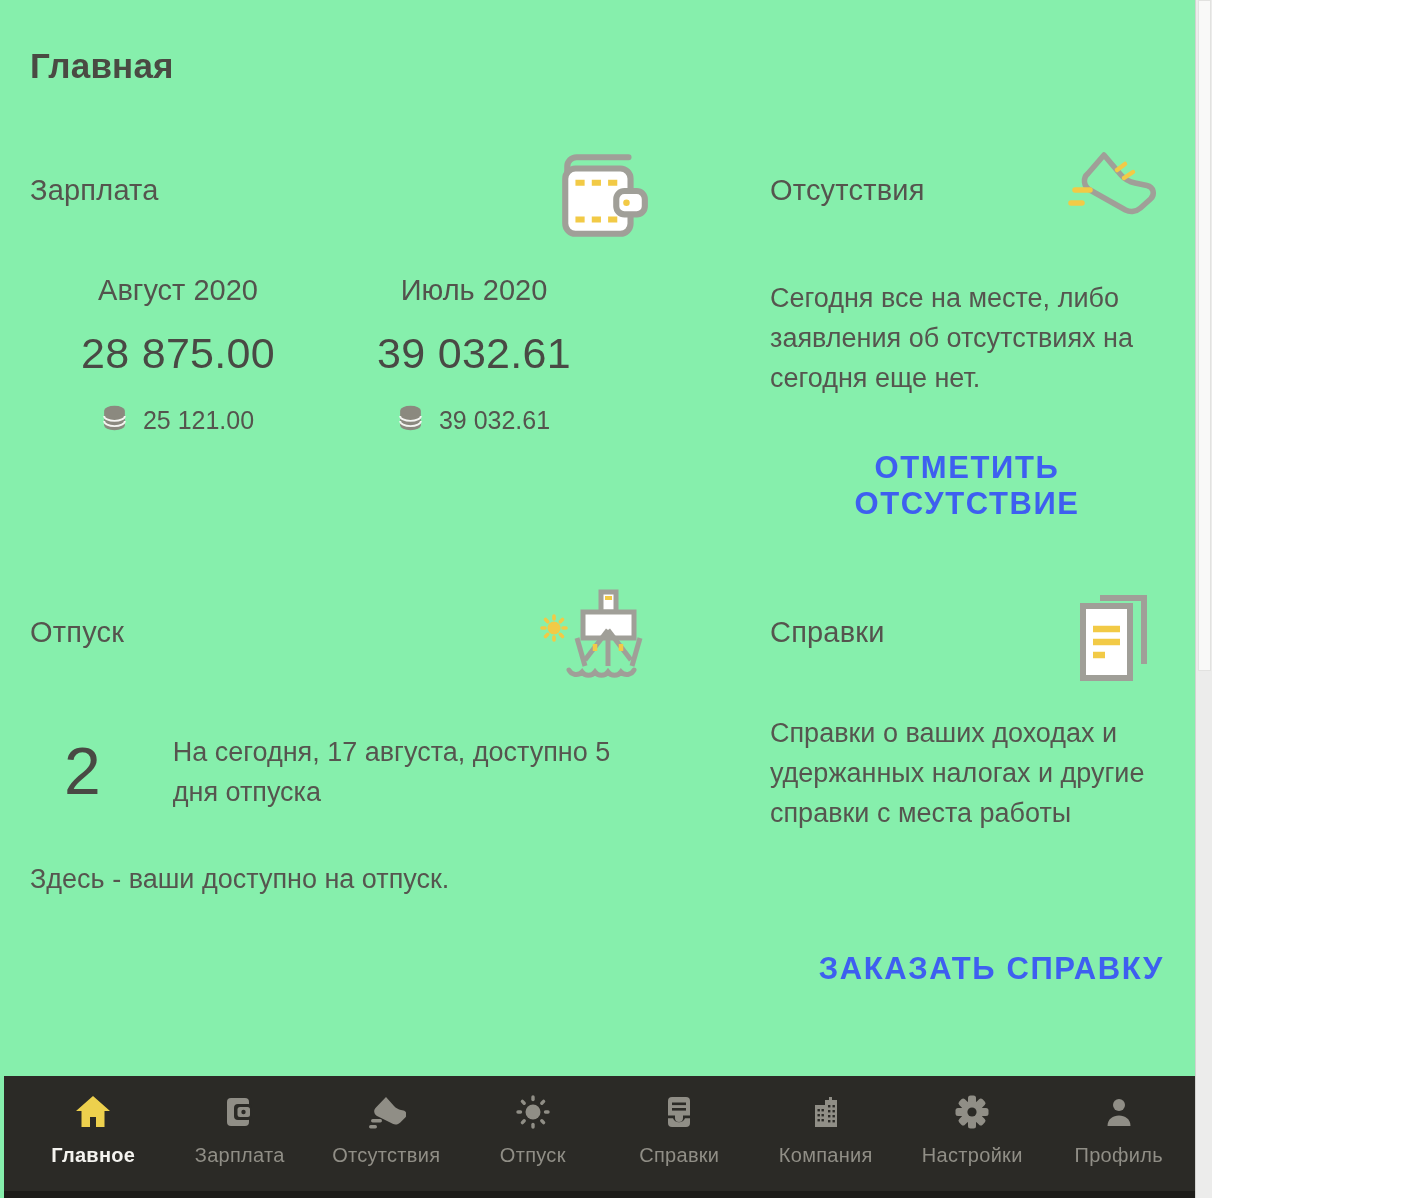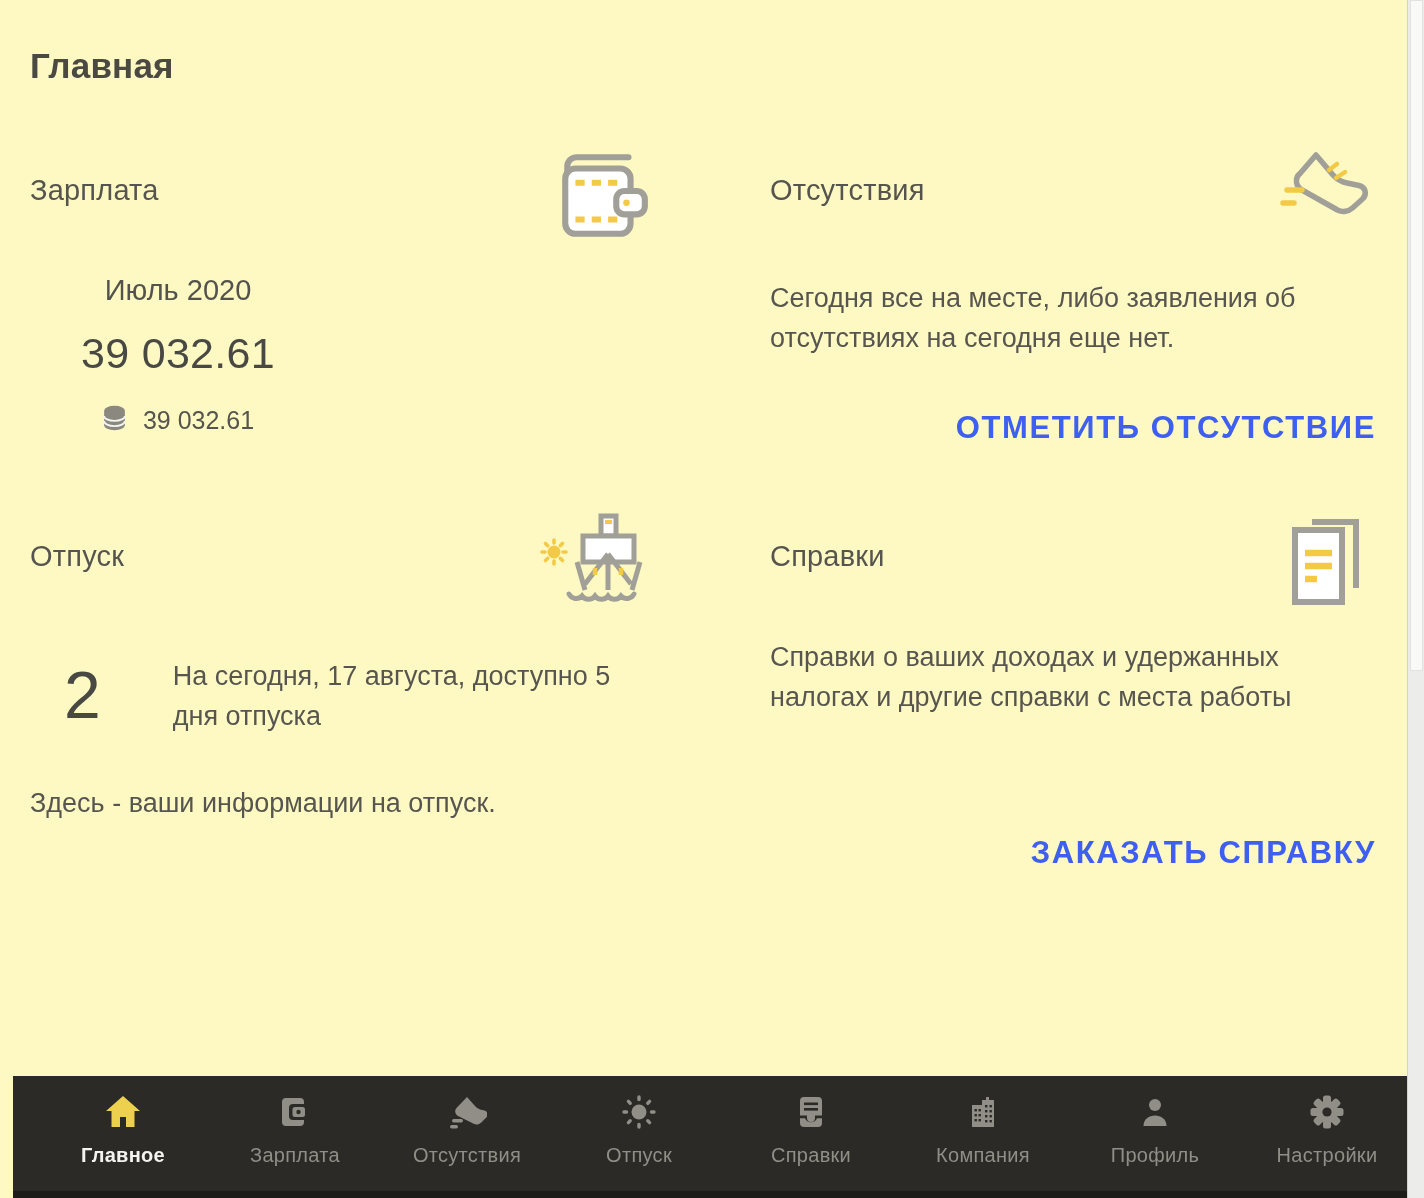--- a/index.html
+++ b/index.html
@@ -9,21 +9,21 @@
     --ink-number:#494944;
     --icon-gray:#a09f98;
     --accent-yellow:#f2ca46;
     --accent-blue:#3e5ff0;
     --nav-bg:#2b2a26;
     --nav-inactive:#908e86;
     --nav-active-label:#f4f3ef;
   }
   *{box-sizing:border-box;margin:0;padding:0}
   html,body{width:1424px;height:1198px;background:#fff;font-family:"Liberation Sans",sans-serif;}
-  .page{position:relative;width:1424px;height:1198px;background:#fef9c3;overflow:hidden;}
+  .page{position:relative;width:1212px;height:1198px;background:#86efac;overflow:hidden;}
 
   
   .scrollbar{position:absolute;top:0;right:0;width:17px;height:100%;background:#ececeb;border-left:1px solid #d2d2d0;z-index:30;}
   .scroll-thumb{position:absolute;top:0;left:2px;width:13px;height:56%;background:#f9f9f8;border:1px solid #e2e2e0;}
 
   .content{padding:28px 48px 0 30px;}
   h1.page-title{font-size:35px;font-weight:700;color:var(--ink-heading);margin:18px 0 58px 0;letter-spacing:.2px;}
 
   .grid{display:grid;grid-template-columns:622px 1fr;column-gap:118px;row-gap:64px;}
 
@@ -52,22 +52,22 @@
   .vacation .action-row{margin-top:32px;padding-right:34px;}
   .certificates .action-row{margin-top:118px;}
 
   
   .vacation-row{display:flex;align-items:flex-start;gap:72px;margin-top:44px;padding-left:34px;}
   .vacation-days{font-size:66px;color:var(--ink-number);line-height:1.0;margin-top:6px;}
   .vacation-desc{font-size:27px;line-height:40px;color:var(--ink-body);max-width:480px;}
   .vacation-note{font-size:27px;color:var(--ink-body);margin-top:52px;}
 
   
-  .bottom-nav{position:absolute;left:13px;bottom:0;width:100%;height:122px;background:var(--nav-bg);
-    display:flex;align-items:flex-start;padding:16px 24px 0 24px;z-index:10;
+  .bottom-nav{position:absolute;left:4px;bottom:0;width:100%;height:122px;background:var(--nav-bg);
+    display:flex;align-items:flex-start;padding:16px 24px 0 16px;z-index:10;
     box-shadow:inset 0 -7px 0 #1d1c19;}
   .nav-item{flex:1;display:flex;flex-direction:column;align-items:center;gap:12px;cursor:pointer;}
   .nav-ic{height:40px;display:flex;align-items:center;justify-content:center;}
   .nav-ic svg{display:block;}
   .nav-ic .fill{fill:var(--nav-inactive);}
   .nav-ic .bgfill{fill:var(--nav-bg);}
   .nav-ic .stroke{stroke:var(--nav-inactive);}
   .nav-label{font-size:20px;color:var(--nav-inactive);letter-spacing:.3px;}
   .nav-item.active .fill{fill:#edd04d;}
   .nav-item.active .nav-label{color:var(--nav-active-label);font-weight:700;}
@@ -90,20 +90,34 @@
               <path d="M13 32 V22 a9 9 0 0 1 9-9 h51" stroke="#a09f98" stroke-width="6" stroke-linecap="round"></path>
               <rect x="11" y="24" width="64" height="64" rx="10" stroke="#a09f98" stroke-width="6" fill="#fff"></rect>
               <rect x="61" y="46" width="28" height="23" rx="8" stroke="#a09f98" stroke-width="6" fill="#fff"></rect>
               <circle cx="71" cy="57.5" r="3.2" fill="#f2ca46"></circle>
               <path d="M21 38 h44" stroke="#f2ca46" stroke-width="6" stroke-dasharray="9 7"></path>
               <path d="M21 74 h44" stroke="#f2ca46" stroke-width="6" stroke-dasharray="9 7"></path>
             </svg>
           </span>
         </div>
         <div class="salary-months">
+          <div class="month">
+            <div class="month-label">Август 2020</div>
+            <div class="month-amount">28 875.00</div>
+            <div class="month-sub">
+              <span>
+                <svg width="25" height="28" viewBox="0 0 24 27">
+                  <path d="M2 6.5 a10 4.8 0 0 1 20 0 v14 a10 4.8 0 0 1 -20 0 z" fill="#8b897f"></path>
+                  <path d="M2 11.5 a10 4.8 0 0 0 20 0" fill="none" stroke="#f4f4f1" stroke-width="1.8"></path>
+                  <path d="M2 16.5 a10 4.8 0 0 0 20 0" fill="none" stroke="#f4f4f1" stroke-width="1.8"></path>
+                </svg>
+              </span>
+              <span class="sub-amount">25 121.00</span>
+            </div>
+          </div>
           <div class="month">
             <div class="month-label">Июль 2020</div>
             <div class="month-amount">39 032.61</div>
             <div class="month-sub">
               <span>
                 <svg width="25" height="28" viewBox="0 0 24 27">
                   <path d="M2 6.5 a10 4.8 0 0 1 20 0 v14 a10 4.8 0 0 1 -20 0 z" fill="#8b897f"></path>
                   <path d="M2 11.5 a10 4.8 0 0 0 20 0" fill="none" stroke="#f4f4f1" stroke-width="1.8"></path>
                   <path d="M2 16.5 a10 4.8 0 0 0 20 0" fill="none" stroke="#f4f4f1" stroke-width="1.8"></path>
                 </svg>
@@ -160,21 +174,21 @@
               <path d="M57 58 v7" stroke="#f2ca46" stroke-width="4.5"></path>
               <path d="M83 58 v7" stroke="#f2ca46" stroke-width="4.5"></path>
               <path d="M31 84 a8 8 0 0 0 13 2 a8 8 0 0 0 13 0 a8 8 0 0 0 13 0 a8 8 0 0 0 13 0 a8 8 0 0 0 13 -2" stroke="#a09f98" stroke-width="5" stroke-linecap="round"></path>
             </svg>
           </span>
         </div>
         <div class="vacation-row">
           <div class="vacation-days">2</div>
           <p class="vacation-desc">На сегодня, 17 августа, доступно 5 дня отпуска</p>
         </div>
-        <p class="vacation-note">Здесь - ваши информации на отпуск.</p>
+        <p class="vacation-note">Здесь - ваши доступно на отпуск.</p>
       </section>
 
       <section class="card certificates">
         <div class="card-head">
           <div class="card-title">Справки</div>
           <span class="card-icon">
             <svg width="96" height="102" viewBox="0 0 96 102" fill="none">
               <path d="M32 12 h44 v66" stroke="#a09f98" stroke-width="6"></path>
               <rect x="15" y="20" width="47" height="72" stroke="#a09f98" stroke-width="6" fill="#fff"></rect>
               <g stroke="#f2ca46" stroke-width="6.5">
@@ -282,45 +296,45 @@
             <rect x="20" y="26" width="2.4" height="2.4"></rect>
               <rect x="24.5" y="26" width="2.4" height="2.4"></rect>
           </g>
         </svg>
       </span>
       <span class="nav-label">Компания</span>
     </div>
 
     <div class="nav-item">
       <span class="nav-ic">
-        <svg width="36" height="36" viewBox="0 0 36 36">
-          <circle class="fill" cx="18" cy="11" r="6"></circle>
-          <path class="fill" d="M6.5 32 c0-7 5.5-10.5 11.5-10.5 s11.5 3.5 11.5 10.5 z"></path>
-        </svg>
-      </span>
-      <span class="nav-label">Профиль</span>
-    </div>
-
-    <div class="nav-item">
-      <span class="nav-ic">
         <svg width="38" height="38" viewBox="0 0 38 38">
           <g class="fill">
             <g transform="translate(19,19)">
               <rect x="-4" y="-16.5" width="8" height="33" rx="2.5"></rect>
               <rect x="-4" y="-16.5" width="8" height="33" rx="2.5" transform="rotate(45)"></rect>
               <rect x="-4" y="-16.5" width="8" height="33" rx="2.5" transform="rotate(90)"></rect>
               <rect x="-4" y="-16.5" width="8" height="33" rx="2.5" transform="rotate(135)"></rect>
               <circle cx="0" cy="0" r="11"></circle>
             </g>
           </g>
           <circle class="bgfill" cx="19" cy="19" r="4.6"></circle>
         </svg>
       </span>
       <span class="nav-label">Настройки</span>
     </div>
 
+    <div class="nav-item">
+      <span class="nav-ic">
+        <svg width="36" height="36" viewBox="0 0 36 36">
+          <circle class="fill" cx="18" cy="11" r="6"></circle>
+          <path class="fill" d="M6.5 32 c0-7 5.5-10.5 11.5-10.5 s11.5 3.5 11.5 10.5 z"></path>
+        </svg>
+      </span>
+      <span class="nav-label">Профиль</span>
+    </div>
+
   </nav>
 
   <div class="scrollbar">
     <div class="scroll-thumb"></div>
   </div>
 
 </div>
 
 </body></html>

